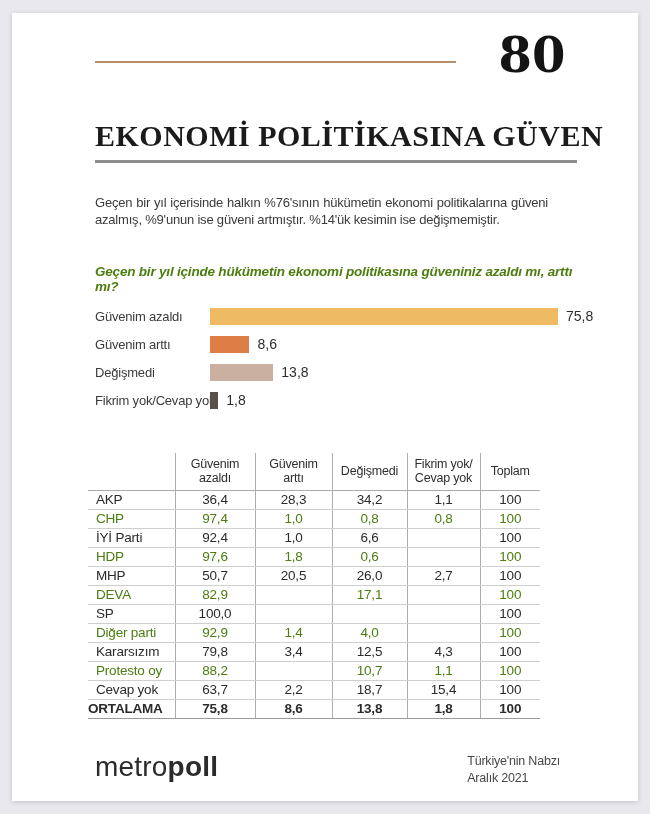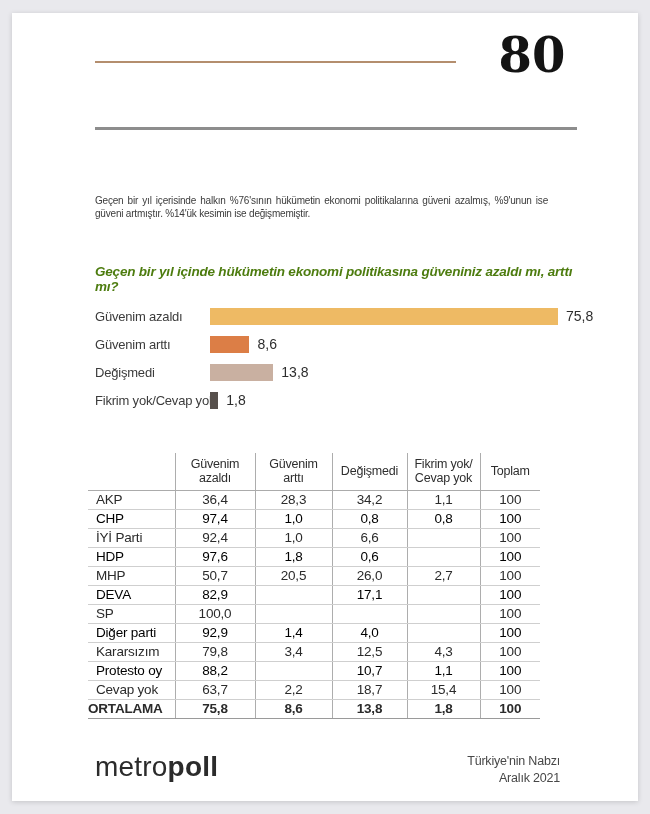--- a/index.html
+++ b/index.html
@@ -22,21 +22,21 @@
   }
   .title-wrap{position:absolute;left:83px;top:106px;width:482px;}
   .title{
     font-family:"Liberation Serif","DejaVu Serif",serif;
     font-weight:700;font-size:30px;letter-spacing:.5px;line-height:1.1;
     color:#1b1b1b;white-space:nowrap;
   }
   .title-underline{margin-top:8px;width:482px;height:2.5px;background:#8d8d8d;}
   .summary{
     position:absolute;left:83px;top:181px;width:453px;
-    font-size:10px;line-height:1.34;letter-spacing:-0.2px;
+    font-size:13px;line-height:1.34;letter-spacing:-0.2px;
     color:#3b3b3b;text-align:justify;
   }
   .question{
     position:absolute;left:83px;top:251px;width:500px;
     font-style:italic;font-weight:700;font-size:13.5px;letter-spacing:-0.2px;color:#4d7c0f;
   }
   .chart{position:absolute;left:83px;top:289px;width:500px;}
   .bar-row{display:flex;align-items:center;height:28px;}
   .bar-label{width:115px;flex:0 0 115px;font-size:13px;letter-spacing:-0.2px;color:#3b3b3b;white-space:nowrap;}
   .bar{height:17px;flex:0 0 auto;}
@@ -49,45 +49,46 @@
     position:absolute;left:76px;top:440px;border-collapse:collapse;
     font-size:13.5px;color:#2b2b2b;letter-spacing:-0.2px;
   }
   table.data td,table.data th{
     border-left:1px solid #adadad;border-bottom:1px solid #cfcfcf;
     padding:1px 3px;height:16px;text-align:center;font-weight:400;vertical-align:middle;
   }
   table.data th{font-size:12.5px;line-height:1.15;padding:4px 2px;color:#2e2e2e;border-bottom:1px solid #ababab;}
   table.data td:first-child,table.data th:first-child{border-left:none;text-align:left;padding-left:8px;}
   table.data th:first-child{border-bottom:1px solid #ababab;}
-  table.data tr.hl td{color:#000000;margin-top:28px;}
+  table.data tr.hl td{color:#4d7c0f;margin-top:28px;}
   table.data tr.total td{font-weight:700;border-top:1px solid #9a9a9a;border-bottom:1px solid #9a9a9a;}
   table.data tr.total td:first-child{padding-left:0;margin-left:20px;}
   col.c-label{width:87px;} col.c1{width:80px;} col.c2{width:77px;}
   col.c3{width:75px;} col.c4{width:73px;} col.c5{width:60px;}
   .footer-logo{
     position:absolute;left:83px;top:738px;
     font-size:28px;letter-spacing:.2px;color:#2b2b2b;font-weight:400;text-align:center;
   }
   .footer-logo b{font-weight:700;}
   .footer-right{
-    position:absolute;right:78px;top:740px;text-align:right;
+    position:absolute;right:78px;top:740px;
     font-size:12.5px;line-height:1.35;letter-spacing:-0.2px;color:#474747;
   }
 </style>
 </head>
 <body>
 
 <div class="page">
 
   <div class="tan-line"></div>
 
   <div class="page-number">80</div>
 
   <div class="title-wrap">
+    <div class="title">EKONOMİ POLİTİKASINA GÜVEN</div>
     <div class="title-underline"></div>
   </div>
 
   <div class="summary">Geçen bir yıl içerisinde halkın %76'sının hükümetin ekonomi politikalarına güveni azalmış, %9'unun ise güveni artmıştır. %14'ük kesimin ise değişmemiştir.</div>
 
   <div class="question">Geçen bir yıl içinde hükümetin ekonomi politikasına güveniniz azaldı mı, arttı mı?</div>
 
   <div class="chart">
       <div class="bar-row">
         <div class="bar-label">Güvenim azaldı</div>

